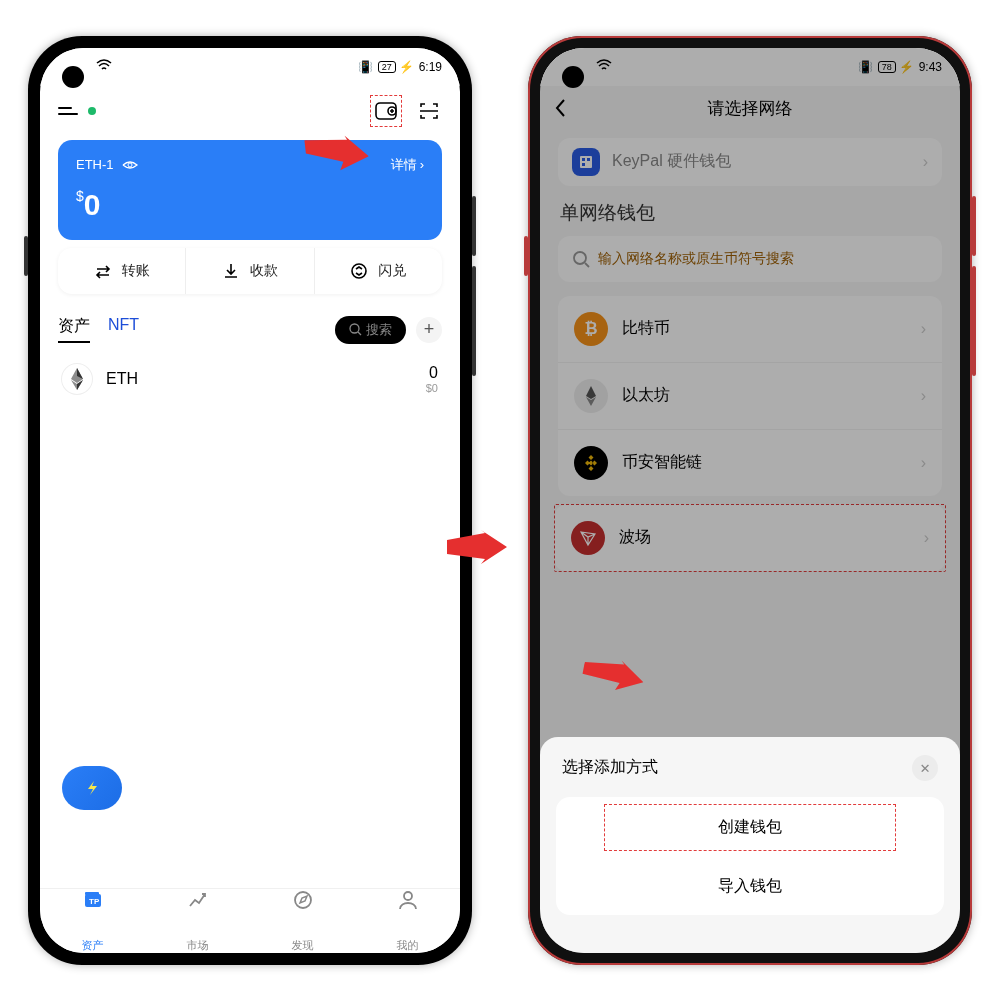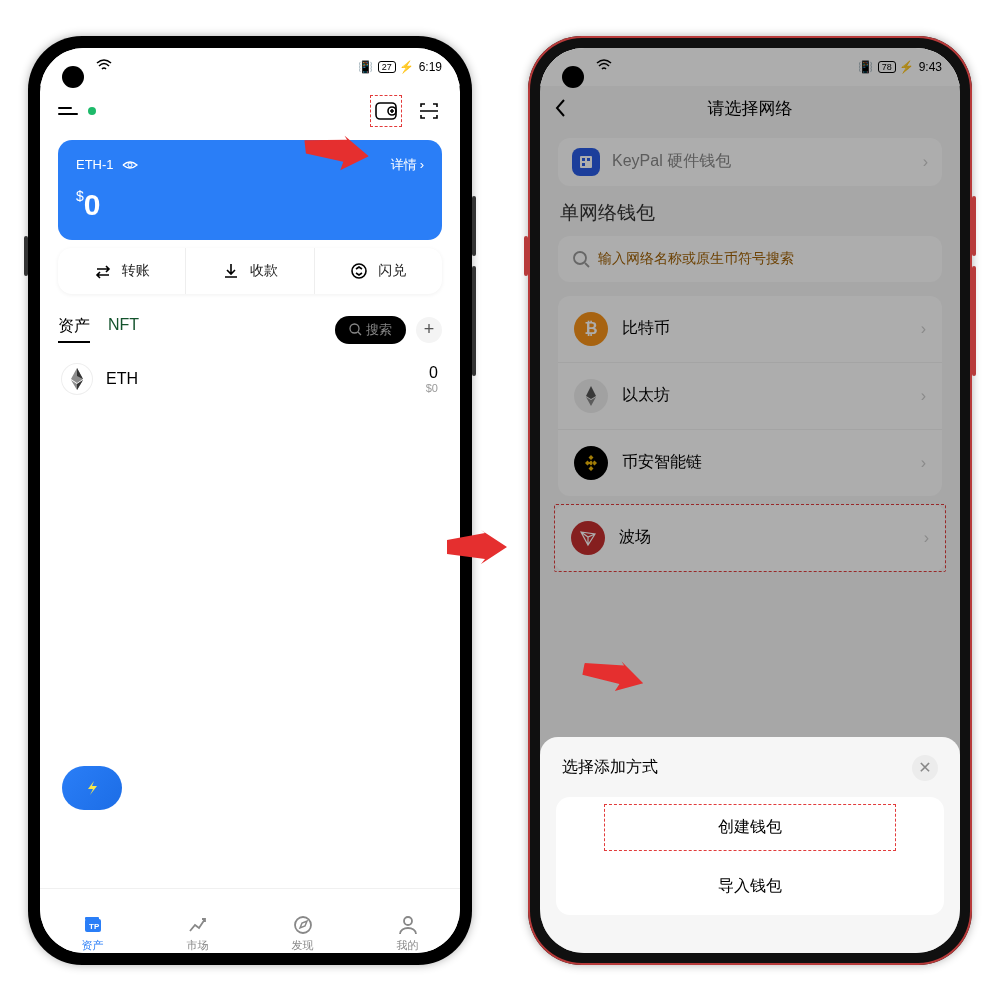--- a/index.html
+++ b/index.html
@@ -80,39 +80,39 @@
     margin:8px 18px 0; background:#fff; border-radius:14px; display:flex;
     box-shadow:0 1px 4px rgba(0,0,0,.06);
   }
   .act{ flex:1; display:flex;align-items:center;justify-content:center; gap:10px;
     padding:14px 0; font-size:14px; color:#222;}
   .act + .act{ border-left:1px solid #eee;}
   .act-ic{width:18px;height:18px;}
   
   .tabs-row{ margin:22px 18px 0; display:flex; align-items:center; justify-content:space-between;}
   .tabs{display:flex; gap:18px;font-size:16px;}
-  .tab{color:#14532d;}
+  .tab{color:#1d4ed8;}
   .tab.active{color:#000; border-bottom:2px solid #000; padding-bottom:4px; font-weight:500;}
   .tabs-right{display:flex; gap:10px; align-items:center;}
   .search-pill{ background:#000000; border-radius:16px; font-size:13px; color:#888; padding:5px 14px; display:flex;align-items:center;gap:4px;}
   .plus-b{ width:26px;height:26px;border-radius:50%;background:#f4f4f4;display:flex;align-items:center;justify-content:center;font-size:18px;color:#555;}
   
   .token-row{ margin:20px 22px 0; display:flex; align-items:center; justify-content:space-between;}
   .tk-left{display:flex;align-items:center;gap:14px;font-size:16px;font-weight:500;}
   .tk-ic{width:30px;height:30px;border-radius:50%;background:#fff;box-shadow:0 0 0 1px #eee;display:flex;align-items:center;justify-content:center;}
   .tk-right{text-align:right;font-size:16px;}
   .tk-right small{display:block;font-size:11px;color:#999;}
   
   .fab{ position:absolute; left:22px; bottom:78px; width:60px;height:44px;border-radius:22px;
     background:linear-gradient(130deg,#2a7ef7,#1c6de6); display:flex;align-items:center;justify-content:center;}
   
   .bottomnav{
     height:64px;display:flex;border-top:1px solid #f0f0f0;background:#fff;
   }
-  .nav-it{flex:1;display:flex;flex-direction:column;align-items:center;justify-content:flex-end;font-size:11px;color:#888;gap:2px;}
+  .nav-it{flex:1;display:flex;flex-direction:column;align-items:center;justify-content:space-between;font-size:11px;color:#888;gap:2px;}
   .nav-it.active{color:#2a7ef7;}
   .nav-ic{width:22px;height:22px;}
   
   
   .dim-overlay{
     position:absolute;inset:0;background:rgba(0,0,0,.32);z-index:20;
   }
   .screen2-bg{ background:#f7f7f7;}
   .p2-header{ height:46px;display:flex;align-items:center;justify-content:center;font-size:17px;position:relative;}
   .p2-back{ position:absolute;left:14px;top:12px;}
@@ -121,21 +121,21 @@
   .net-card{ margin:14px 18px 0;background:#fff;border-radius:12px;}
   .net-it{display:flex;align-items:center;padding:16px 16px;gap:14px;font-size:16px;color:#000;}
   .net-it + .net-it{border-top:1px solid #f2f2f2;}
   .coin-ic{width:34px;height:34px;border-radius:50%;display:flex;align-items:center;justify-content:center;font-size:16px;color:#fff;font-weight:700;}
   .chev{margin-left:auto;color:#ccc;}
   
   .dash-wide{ border:1.5px dashed #e23b3b; margin:8px 14px 0; border-radius:2px;}
   
   .sheet{
     position:absolute;left:0;right:0;bottom:0;background:#f6f6f6;z-index:30;
-    border-radius:18px 18px 0 0; padding:18px 16px 26px;
+    border-radius:18px 18px 0 0; padding:18px 16px 26px;font-family:Liberation Mono, monospace;
   }
   .sheet-hd{ display:flex;align-items:center;justify-content:space-between;font-size:16px;font-weight:500;margin:0 6px 16px;}
   .xbtn{ width:26px;height:26px;border-radius:50%;background:#ececec;color:#888;display:flex;align-items:center;justify-content:center;font-size:16px;}
   .sheet-card{ background:#fff;border-radius:14px;overflow:hidden;margin-bottom:12px;}
   .sheet-btn{ padding:18px;text-align:center;font-size:16px;color:#000;}
   .dash-inner{ border:1.5px dashed #e23b3b; margin:7px 48px;}
   
   
   .arrow1{ position:absolute; top:85px; left:260px; z-index:60; transform:rotate(20deg);}
   .arrow2{ position:absolute; top:530px; left:447px; z-index:60;}

